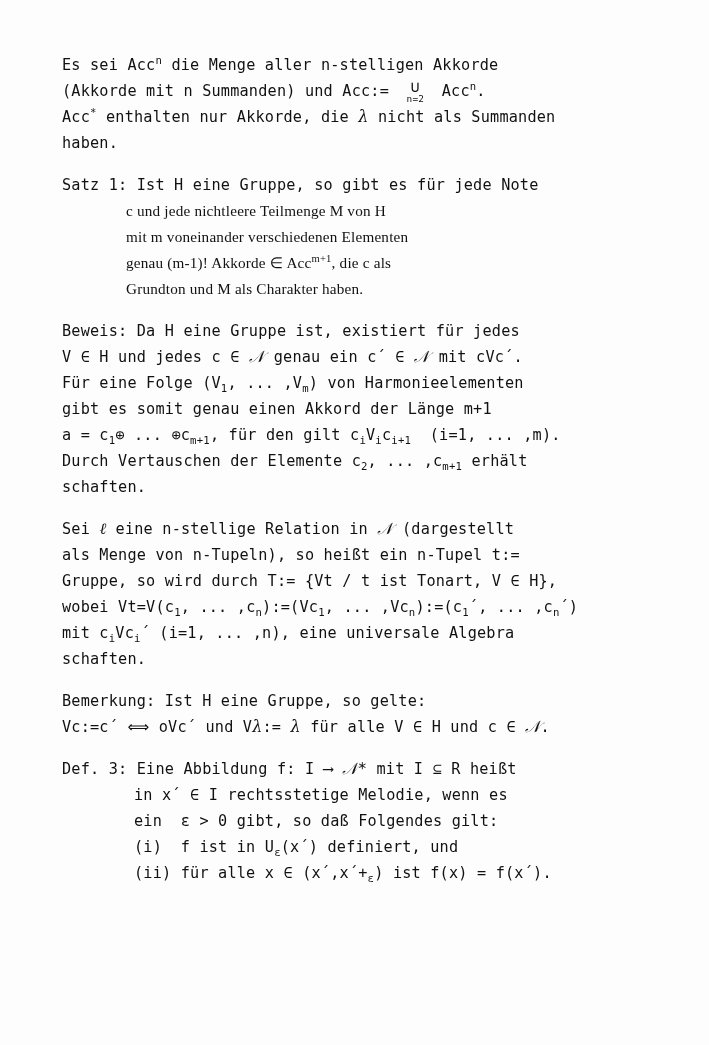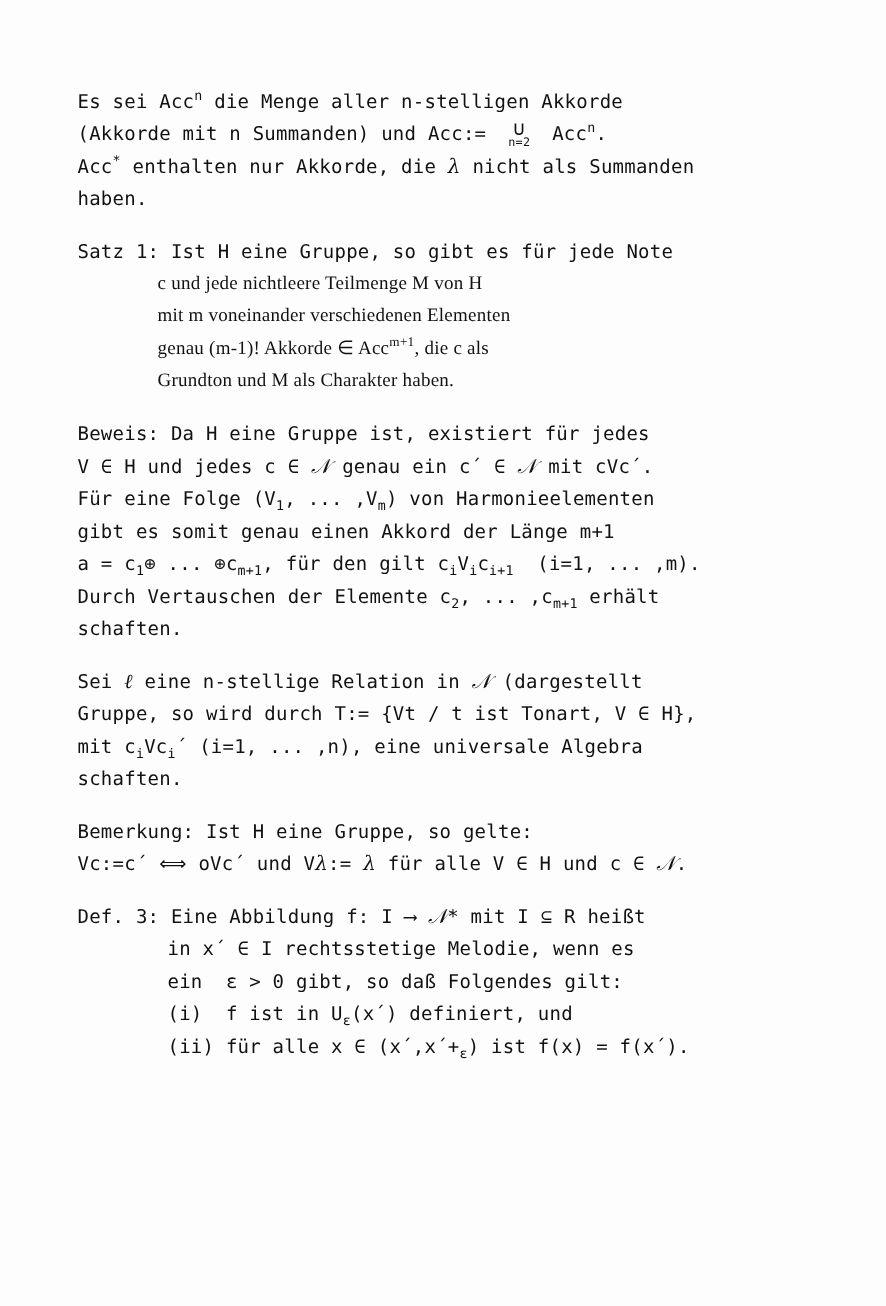--- a/index.html
+++ b/index.html
@@ -23,21 +23,20 @@
     background: #fdfdfd;
   }
   .content {
     position: absolute;
     left: 62px;
     top: 52px;
     width: 600px;
     font-size: 15.2px;
     line-height: 26px;
     letter-spacing: 0.2px;
-    margin-top: 16px;
   }
   .para {
     margin-bottom: 16px;
   }
   .line {
     white-space: pre;
     display: block;
     min-height: 26px;
   }
   .indent1 { padding-left: 64px; font-family: Liberation Serif, serif; }
@@ -97,21 +96,23 @@
         <span class="line"><span>Beweis: Da H eine Gruppe ist, existiert für jedes</span></span>
         <span class="line"><span>V ∈ H und jedes c ∈ </span><span class="script">𝒩</span><span> genau ein c´ ∈ </span><span class="script">𝒩</span><span> mit cVc´.</span></span>
         <span class="line"><span>Für eine Folge (V</span><sub>1</sub><span>, ... ,V</span><sub>m</sub><span>) von Harmonieelementen</span></span>
         <span class="line"><span>gibt es somit genau einen Akkord der Länge m+1</span></span>
         <span class="line"><span>a = c</span><sub>1</sub><span>⊕ ... ⊕c</span><sub>m+1</sub><span>, für den gilt c</span><sub>i</sub><span>V</span><sub>i</sub><span>c</span><sub>i+1</sub><span>  (i=1, ... ,m).</span></span>
         <span class="line"><span>Durch Vertauschen der Elemente c</span><sub>2</sub><span>, ... ,c</span><sub>m+1</sub><span> erhält</span></span>
         <span class="line"><span>schaften.</span></span>
       </div>
       <div class="para">
         <span class="line"><span>Sei </span><span class="script">ℓ</span><span> eine n-stellige Relation in </span><span class="script">𝒩</span><span> (dargestellt</span></span>
+        <span class="line"><span>als Menge von n-Tupeln), so heißt ein n-Tupel t:=</span></span>
         <span class="line"><span>Gruppe, so wird durch T:= {Vt / t ist Tonart, V ∈ H},</span></span>
+        <span class="line"><span>wobei Vt=V(c</span><sub>1</sub><span>, ... ,c</span><sub>n</sub><span>):=(Vc</span><sub>1</sub><span>, ... ,Vc</span><sub>n</sub><span>):=(c</span><sub>1</sub><span>´, ... ,c</span><sub>n</sub><span>´)</span></span>
         <span class="line"><span>mit c</span><sub>i</sub><span>Vc</span><sub>i</sub><span>´ (i=1, ... ,n), eine universale Algebra</span></span>
         <span class="line"><span>schaften.</span></span>
       </div>
       <div class="para">
         <span class="line"><span>Bemerkung: Ist H eine Gruppe, so gelte:</span></span>
         <span class="line"><span>Vc:=c´ ⟺ oVc´ und V</span><span class="script">λ</span><span>:= </span><span class="script">λ</span><span> für alle V ∈ H und c ∈ </span><span class="script">𝒩</span><span>.</span></span>
       </div>
       <div class="para">
         <span class="line"><span>Def. 3: Eine Abbildung f: I ⟶ </span><span class="script">𝒩</span><span>* mit I ⊆ R heißt</span></span>
         <span class="line indent2"><span>in x´ ∈ I rechtsstetige Melodie, wenn es</span></span>

